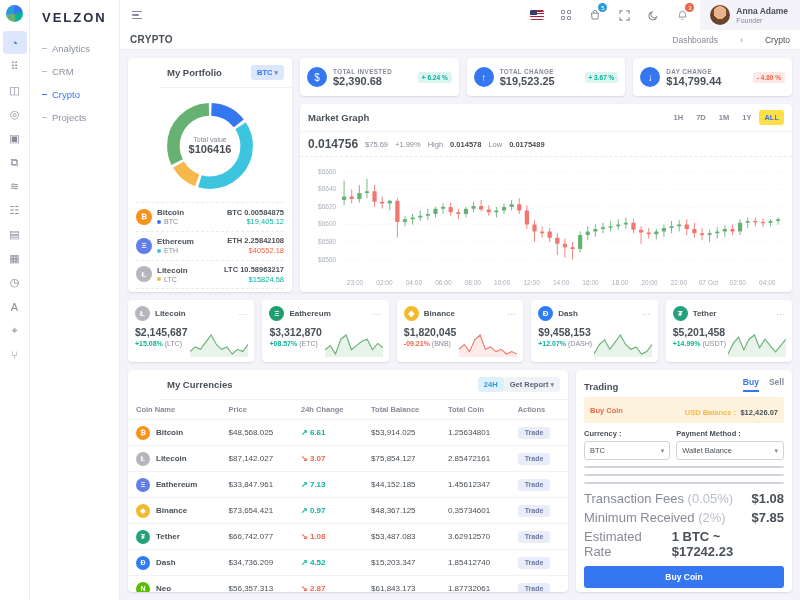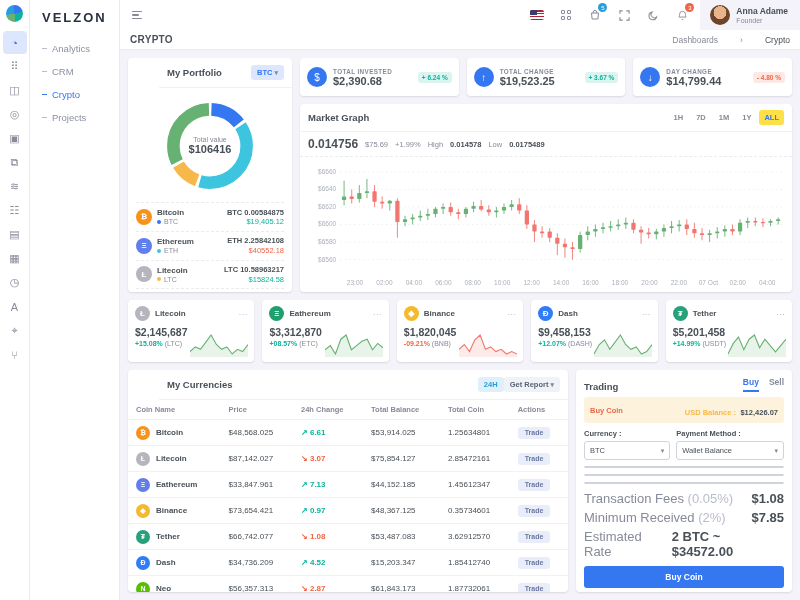--- a/index.html
+++ b/index.html
@@ -743,21 +743,21 @@
               <div class="fee-row">
                 <span class="fee-l">Transaction Fees <span class="fee-n">(0.05%)</span></span>
                 <span class="fee-v">$1.08</span>
               </div>
               <div class="fee-row">
                 <span class="fee-l">Minimum Received <span class="fee-n">(2%)</span></span>
                 <span class="fee-v">$7.85</span>
               </div>
               <div class="fee-row">
                 <span class="fee-l">Estimated Rate </span>
-                <span class="fee-v">2 BTC ~ $34572.00</span>
+                <span class="fee-v">1 BTC ~ $17242.23</span>
               </div>
             </div>
           <button class="buy-btn">Buy Coin</button>
         </div>
       </div>
 
     </div>
   </div>
 </div>
 

